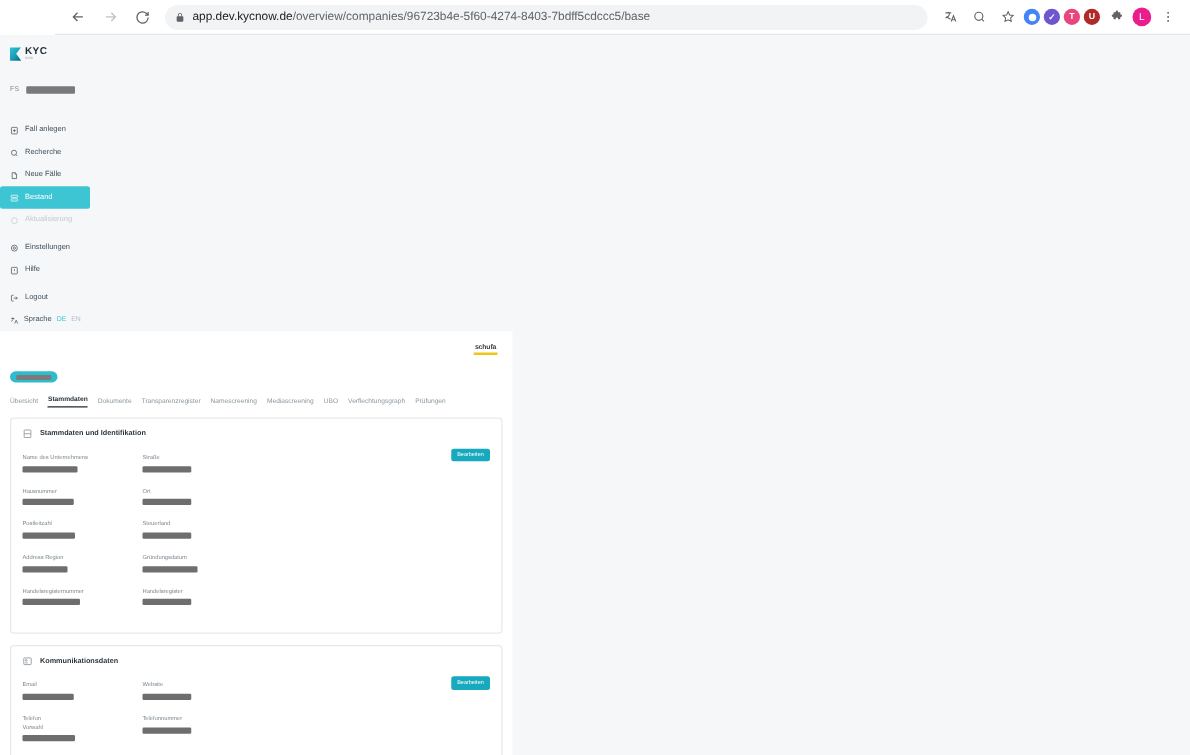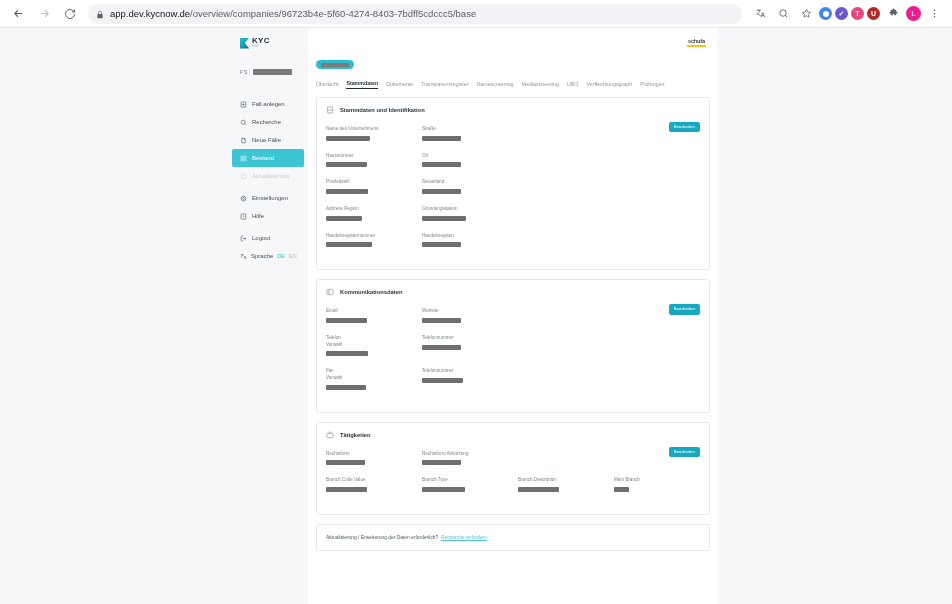--- a/index.html
+++ b/index.html
@@ -12,20 +12,21 @@
 
   
   .browser-bar {
     height: 28px;
     background: #ffffff;
     display: flex;
     align-items: center;
     padding: 0 6px;
     gap: 2px;
     border-bottom: 1px solid #e8e8e8;
+    margin-left: 44px;
   }
   .nav-btn {
     width: 24px; height: 24px;
     display: flex; align-items: center; justify-content: center;
     color: #5f6368;
     border-radius: 50%;
     flex: none;
   }
   .nav-btn svg { display: block; }
   .omnibox {
@@ -71,20 +72,21 @@
     background: #e91e8c; color: #fff;
     font-size: 8px; display: flex; align-items: center; justify-content: center;
   }
 
   
   .viewport {
     height: 576px;
     display: flex;
     background: #f6f7f9;
     position: relative;
+    flex-direction: column;
   }
   .gutter-left { width: 232px; background: #f6f7f9; flex: none; }
   .gutter-right { flex: 1; background: #f6f7f9; }
 
   
   .sidebar {
     width: 76px;
     flex: none;
     background: #f6f7f9;
     padding-top: 7px;

